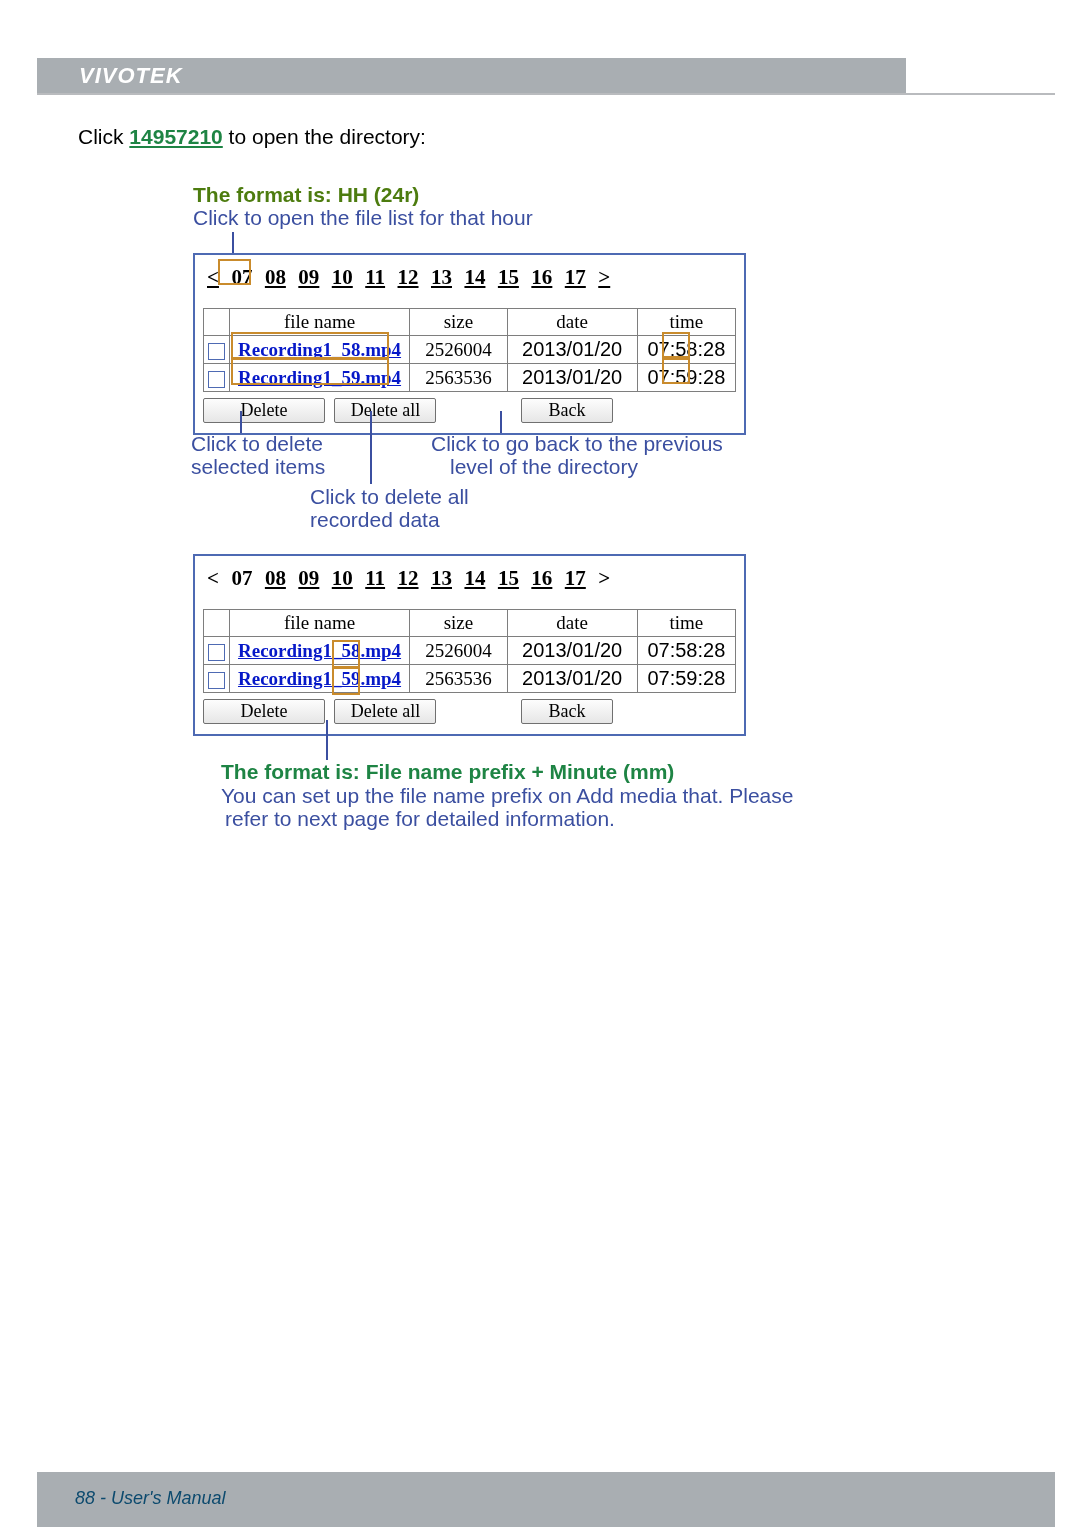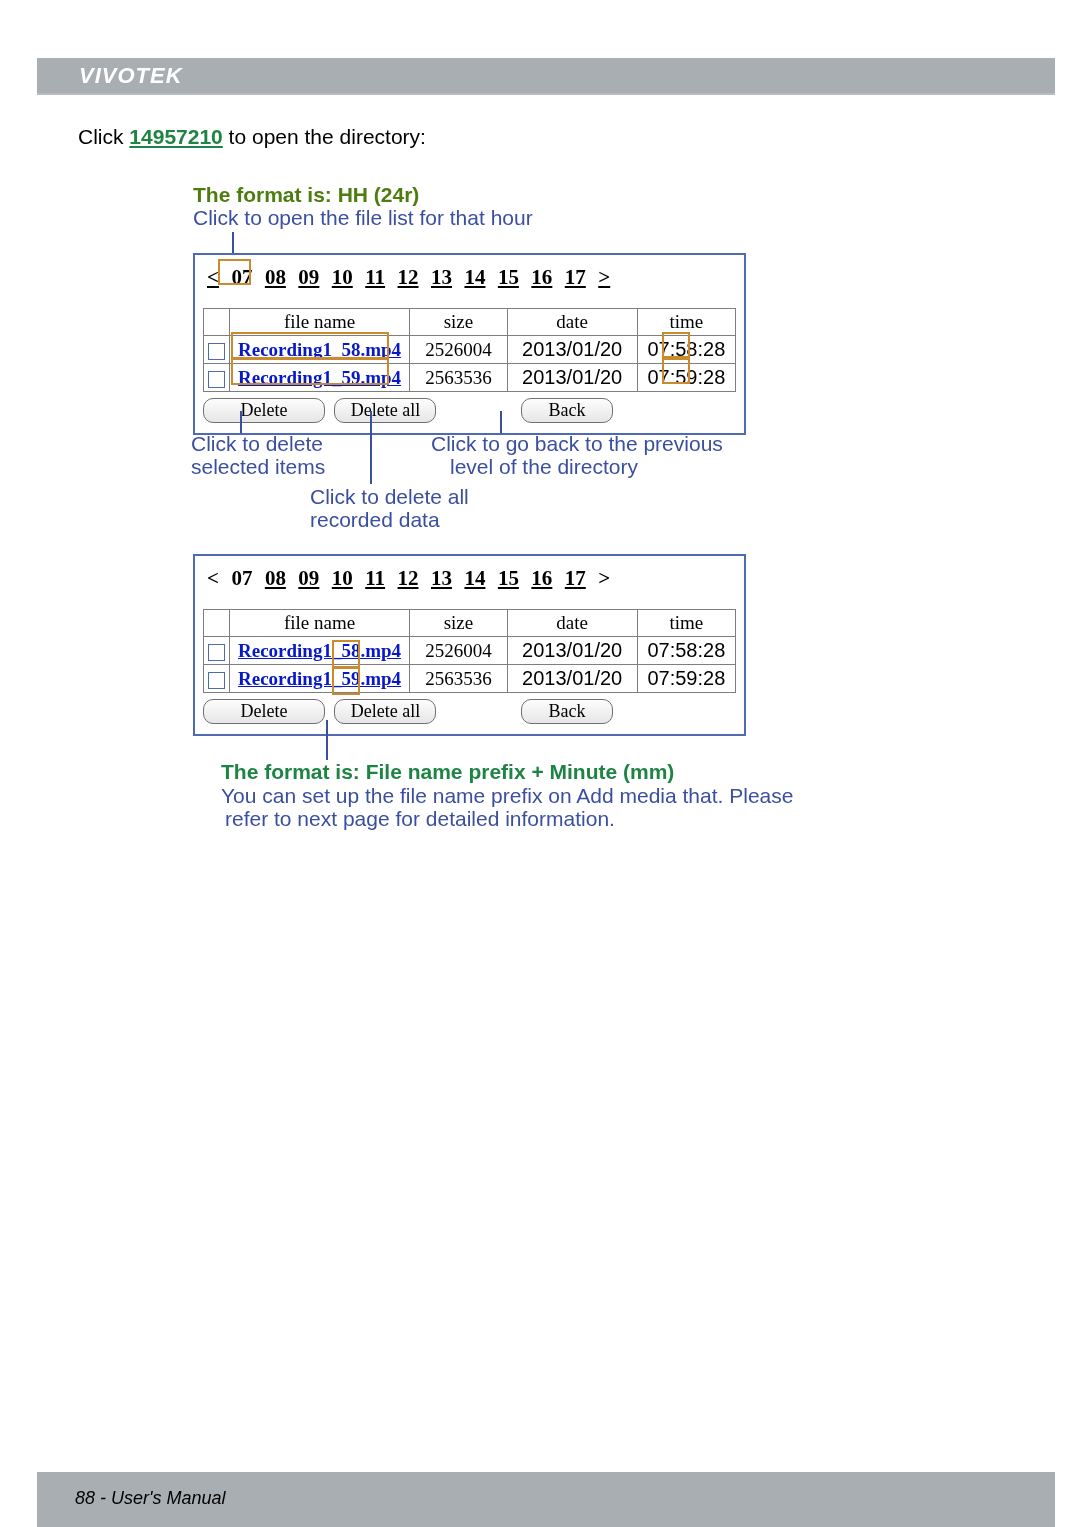--- a/index.html
+++ b/index.html
@@ -13,21 +13,21 @@
   }
   .page-bg {
     background: #ffffff;
     width: 1080px;
     min-height: 1527px;
     position: relative;
   }
   .gray-band {
     background: #a9aeb2;
     height: 35px;
-    width: 1018px;
+    width: 869px;
     margin-left: 37px;
     position: absolute;
     top: 58px;
     display: flex;
     align-items: center;
   }
   .gray-band .brand {
     margin-left: 42px;
     color: #ffffff;
     font-style: italic;
@@ -133,21 +133,21 @@
     border:1px solid #4e6ab3;
     background:#fff;
     vertical-align:middle;
   }
   .btn-row {
     padding: 6px 8px 10px 8px;
   }
   .winbtn {
     display:inline-block;
     border:1px solid #707070;
-    border-radius:10px;
+    border-radius:2px;
     background: linear-gradient(#fdfdfd,#e6e6e6);
     font-family: "Times New Roman", Times, serif;
     font-size: 18px;
     padding: 1px 0;
     text-align:center;
   }
   .winbtn.del { width:120px; margin-right:5px;}
   .winbtn.delall { width:100px; margin-right:80px;}
   .winbtn.back { width:90px; }
 
@@ -172,21 +172,21 @@
     position:absolute;
     color:#3b4fa0;
     font-size:21px;
     line-height:24px;
   }
 
   .footer-text {
     position:absolute;
     left: 78px;
     bottom: 18px;
-    color:#000000;
+    color:#0c4a6e;
     font-style:italic;
     font-size:18px;
   }
   .footer-band {
     position:absolute;
     bottom:0;
     left:37px;
     width:1018px;
     height:55px;
     background:#a9aeb2;

